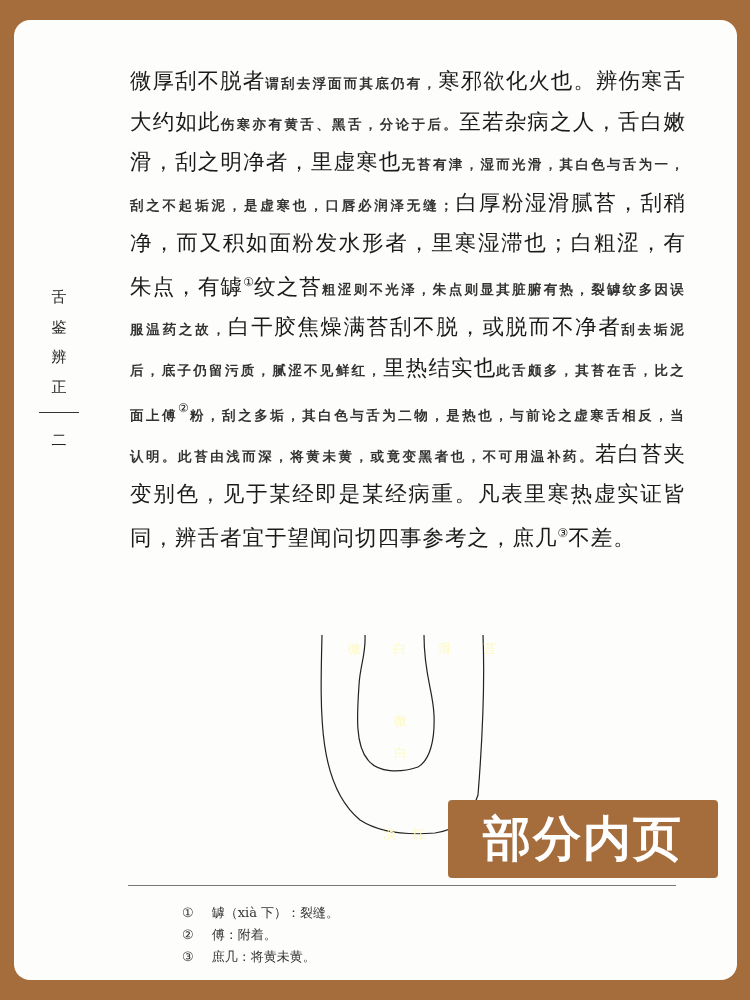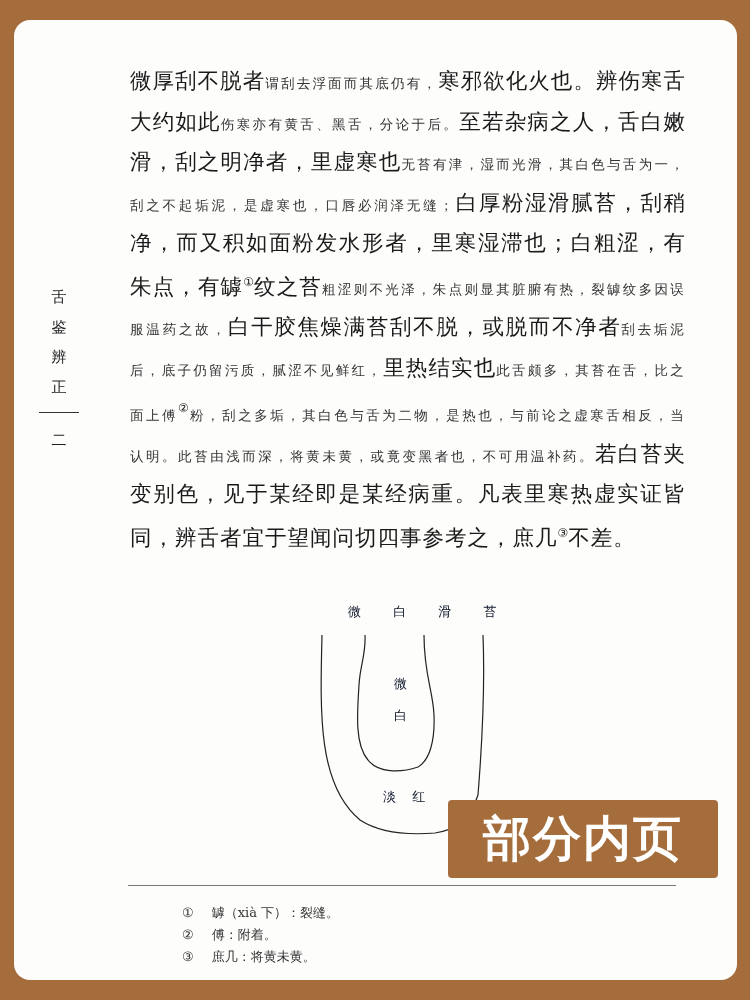--- a/index.html
+++ b/index.html
@@ -18,26 +18,26 @@
     display:flex; flex-direction:column; align-items:center;
     font-size:15px; line-height:30px; color:#222;
   }
   .side-title .ch { display:block; }
   .side-rule { width:40px; height:1px; background:#333; margin:10px 0 12px 0; }
   .body-text {
     position:absolute; left:130px; top:62px; width:556px;
     font-size:21.5px; line-height:38.5px; letter-spacing:1px;
     text-align:justify; text-align-last:left;
   }
-  .small { font-size:13.5px; letter-spacing:2.2px; color:#333; }
+  .small { font-size:13.5px; letter-spacing:2.2px; color:#333;font-weight:bold; }
   sup.note { font-size:12px; vertical-align:8px; letter-spacing:0; }
   .note-inline { font-size:12px; }
   .diagram { position:absolute; left:300px; top:595px; width:240px; height:250px; }
   .diagram .label {
-    position:absolute; font-size:13px; color:#0f172a; letter-spacing:0;
+    position:absolute; font-size:13px; color:#fef9c3; letter-spacing:0;margin-top:37px;
   }
   .footrule { position:absolute; left:128px; top:885px; width:548px; height:1px; background:#777; }
   .footnotes {
     position:absolute; left:182px; top:902px; font-size:13px; line-height:22px; color:#333;
   }
   .footnotes .fn { display:flex; gap:18px; }
   .badge {
     position:absolute; left:448px; top:800px; width:270px; height:78px;
     background:#a66d3c; border-radius:4px;
     display:flex; align-items:center; justify-content:center;

